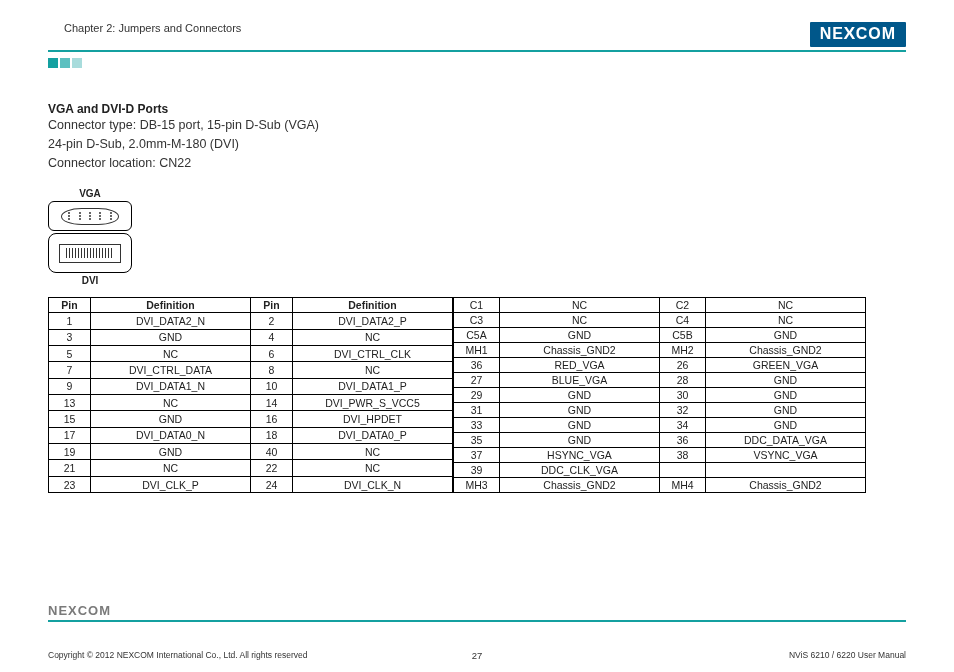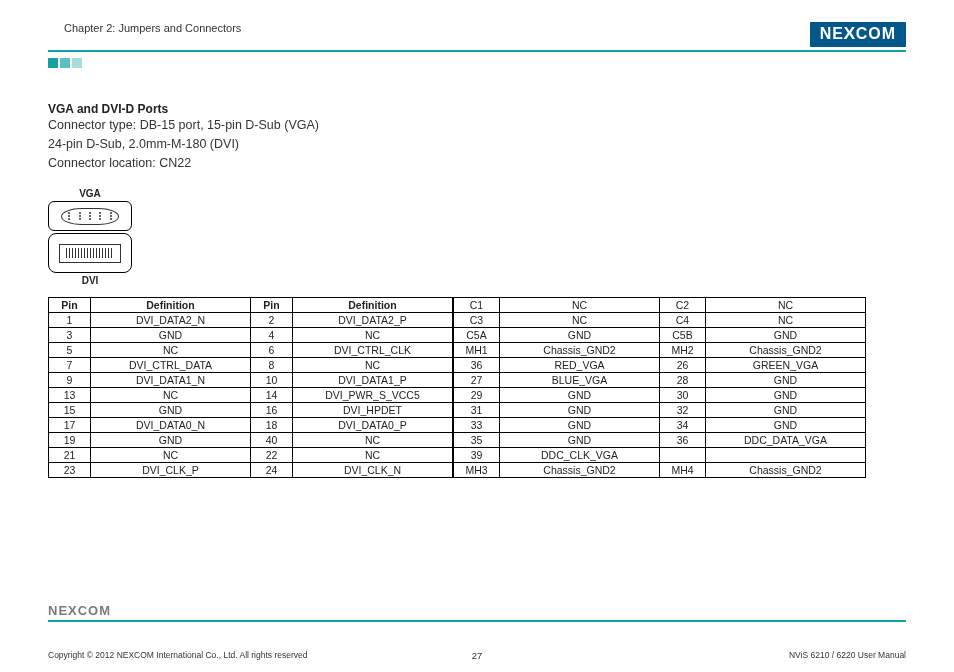--- a/index.html
+++ b/index.html
@@ -300,20 +300,26 @@
           <td>34</td>
           <td>GND</td>
         </tr>
         <tr>
           <td>35</td>
           <td>GND</td>
           <td>36</td>
           <td>DDC_DATA_VGA</td>
         </tr>
         <tr>
+          <td>37</td>
+          <td>HSYNC_VGA</td>
+          <td>38</td>
+          <td>VSYNC_VGA</td>
+        </tr>
+        <tr>
           <td>39</td>
           <td>DDC_CLK_VGA</td>
           <td></td>
           <td></td>
         </tr>
         <tr>
           <td>MH3</td>
           <td>Chassis_GND2</td>
           <td>MH4</td>
           <td>Chassis_GND2</td>

